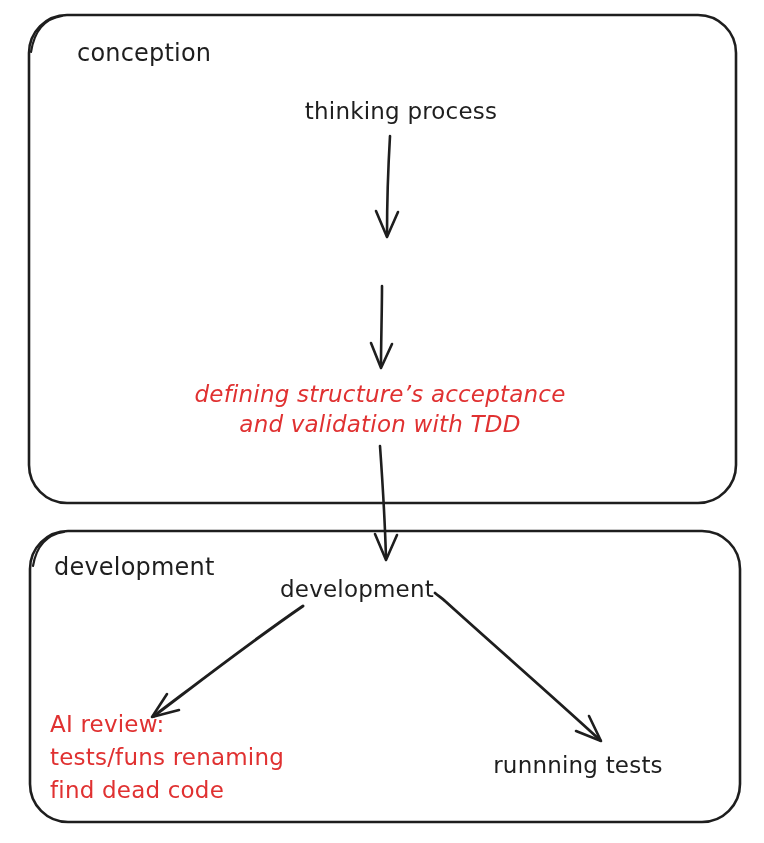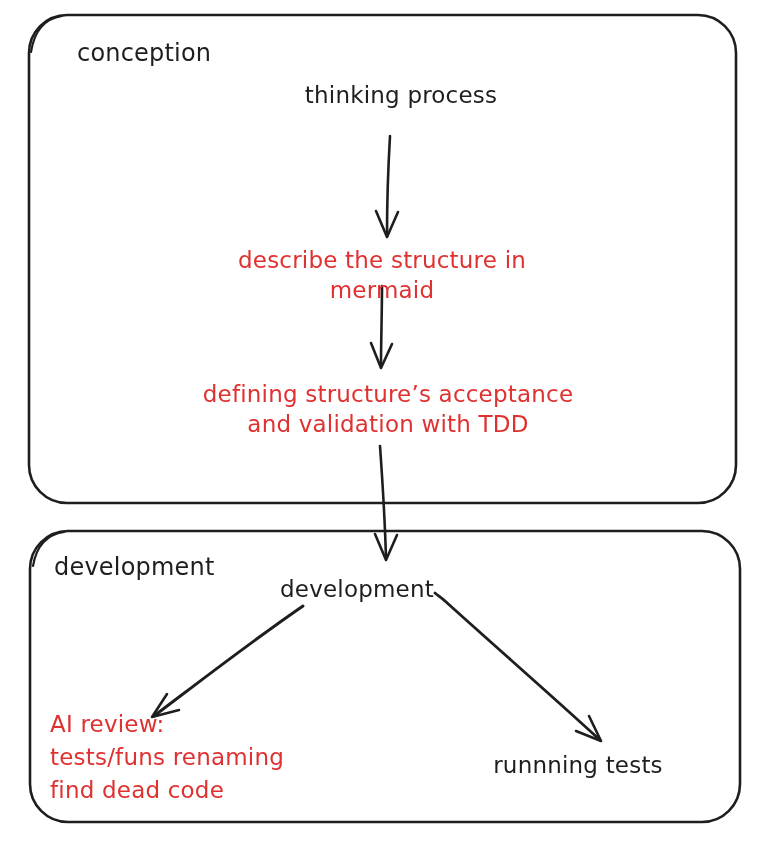--- a/index.html
+++ b/index.html
@@ -80,25 +80,24 @@
     <g>
       <path d="M 435 593 C 440 597 442 598 445 601 C 497 648 551 695 600 740" stroke-width="2.8"></path>
       <path d="M 589 716 L 601 741 L 576 731" stroke-width="2.6"></path>
     </g>
   </svg>
 
   <div class="label group-label" style="left:66px; top:38px;margin-left:11px;">conception</div>
 
   <div class="label group-label" style="left:54px; top:552px;">development</div>
 
-  <div class="label centered" style="left:401px; top:80px;">thinking process</div>
+  <div class="label centered" style="left:401px; top:96px;">thinking process</div>
 
-  <div class="label centered red" style="left:382px; top:245px;">describe the structure in mermaid</div>
 
-  <div class="label centered red" style="left:388px; top:379px;">defining structure’s acceptance
+  <div class="label centered red" style="left:380px; top:379px;font-style:italic;">defining structure’s acceptance
 and validation with TDD</div>
 
   <div class="label centered" style="left:357px; top:574px;">development</div>
 
   <div class="label red ai-review" style="left:50px; top:708px;">AI review:
 tests/funs renaming
 find dead code</div>
 
   <div class="label centered" style="left:578px; top:750px;text-align:center;">runnning tests</div>
 

